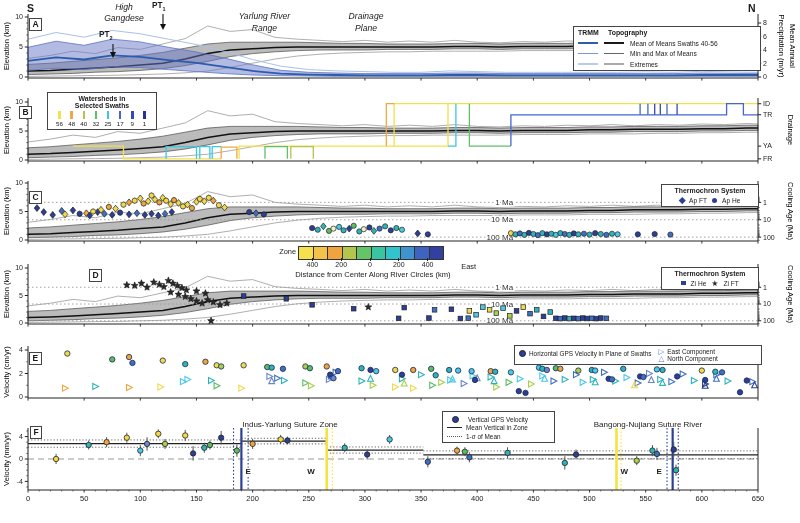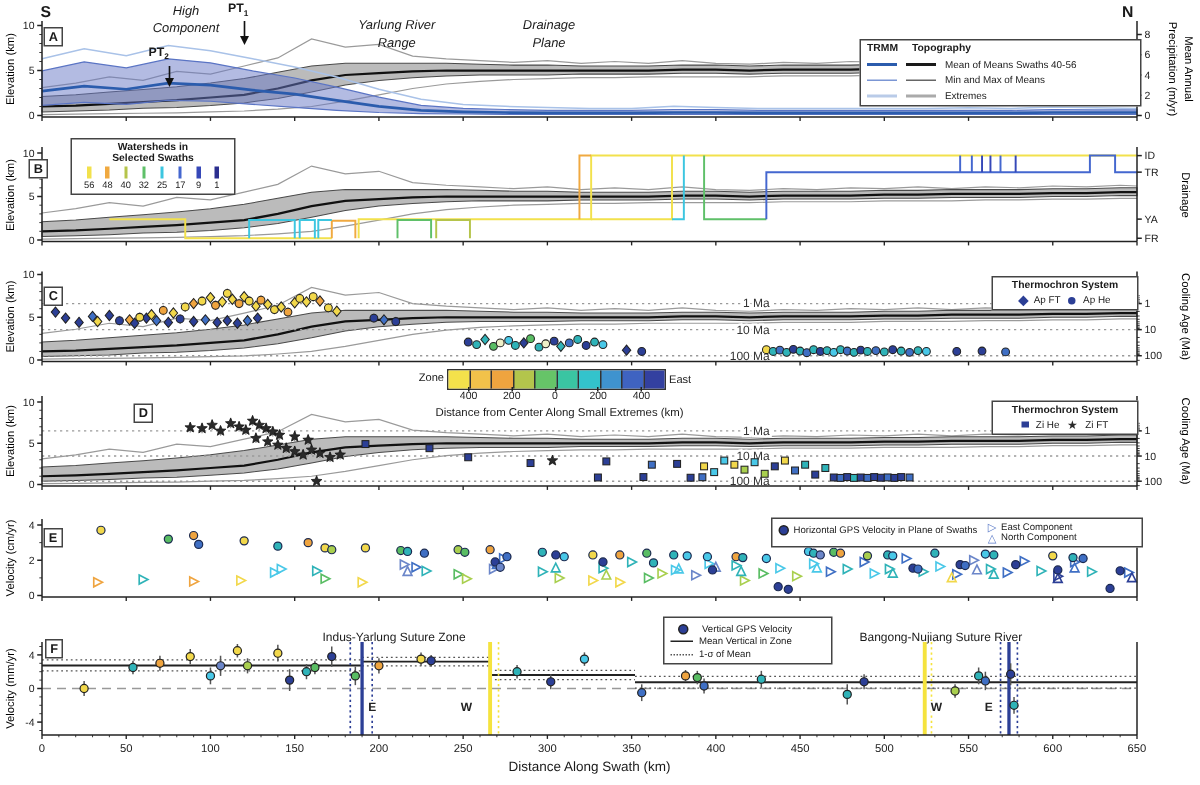--- a/index.html
+++ b/index.html
@@ -19,21 +19,21 @@
   .al-h1{width:24px;}
   .al-row{display:flex;align-items:center;gap:6px;margin-top:3.5px;}
   .sw{width:20px;flex:none;}
   .al-lab{font-size:6.6px;white-space:nowrap;}
   .wb-row{display:flex;justify-content:space-between;margin-top:2px;padding:0 2px;}
   .wb-item{width:11px;text-align:center;}
   .wb-bar{width:2.5px;height:8px;margin:0 auto;}
   .wb-num{font-size:6.2px;margin-top:1px;}
   .tc-row{display:flex;justify-content:center;align-items:center;gap:5px;margin-top:2.5px;font-size:6.6px;}
   .mk{display:inline-block;flex:none;}
-  .suture{position:absolute;font-size:8px;text-align:left;white-space:nowrap;}
+  .suture{position:absolute;font-size:8px;text-align:center;white-space:nowrap;}
   .xlabel{position:absolute;font-size:9px;text-align:center;}
   .cb-lab{position:absolute;font-size:7.4px;}
   .cap{position:absolute;font-size:7.6px;text-align:center;white-space:nowrap;}
   svg text{font-family:"Liberation Sans",sans-serif;}
 </style>
 </head>
 <body>
 
 <div id="fig">
   <svg id="plot" width="800" height="523">
@@ -883,21 +883,21 @@
   <div class="orient" style="left:748px;top:2px;">N</div>
 
   <div class="panel-letter" style="left:29px;top:18px;">A</div>
   <div class="panel-letter" style="left:19px;top:106px;">B</div>
   <div class="panel-letter" style="left:29px;top:191px;">C</div>
   <div class="panel-letter" style="left:89px;top:269px;">D</div>
   <div class="panel-letter" style="left:29px;top:352px;">E</div>
   <div class="panel-letter" style="left:30px;top:426px;">F</div>
 
   <div class="ann" style="left:100px;top:2px;width:48px;">High</div>
-  <div class="ann" style="left:88px;top:13px;width:72px;">Component</div>
+  <div class="ann" style="left:88px;top:13px;width:72px;">Gangdese</div>
   <div class="annpt" style="left:152px;top:1px;"><span>PT</span><sub>1</sub></div>
   <div class="annpt" style="left:99px;top:30px;"><span>PT</span><sub>2</sub></div>
   <div class="ann" style="left:222px;top:11px;width:85px;">Yarlung River</div>
   <div class="ann" style="left:222px;top:23px;width:85px;">Range</div>
   <div class="ann" style="left:330px;top:11px;width:72px;">Drainage</div>
   <div class="ann" style="left:330px;top:23px;width:72px;">Plane</div>
 
   <div class="legend" id="legend-a" style="left:573px;top:26px;width:178px;">
       <div class="al-hdr">
         <div class="al-h1">TRMM</div>
@@ -1012,32 +1012,31 @@
       <div style="flex: 1 1 0%; background: rgb(242, 194, 74); border-left: 1px solid rgb(51, 51, 51); box-sizing: border-box;"></div>
       <div style="flex: 1 1 0%; background: rgb(239, 164, 63); border-left: 1px solid rgb(51, 51, 51); box-sizing: border-box;"></div>
       <div style="flex: 1 1 0%; background: rgb(179, 197, 76); border-left: 1px solid rgb(51, 51, 51); box-sizing: border-box;"></div>
       <div style="flex: 1 1 0%; background: rgb(102, 196, 104); border-left: 1px solid rgb(51, 51, 51); box-sizing: border-box;"></div>
       <div style="flex: 1 1 0%; background: rgb(58, 197, 162); border-left: 1px solid rgb(51, 51, 51); box-sizing: border-box;"></div>
       <div style="flex: 1 1 0%; background: rgb(51, 195, 204); border-left: 1px solid rgb(51, 51, 51); box-sizing: border-box;"></div>
       <div style="flex: 1 1 0%; background: rgb(63, 147, 207); border-left: 1px solid rgb(51, 51, 51); box-sizing: border-box;"></div>
       <div style="flex: 1 1 0%; background: rgb(63, 99, 193); border-left: 1px solid rgb(51, 51, 51); box-sizing: border-box;"></div>
       <div style="flex: 1 1 0%; background: rgb(51, 64, 160); border-left: 1px solid rgb(51, 51, 51); box-sizing: border-box;"></div>
     </div>
-  <div class="cb-lab" style="left:446px;top:248px;width:30px;">East</div>
+  <div class="cb-lab" style="left:446px;top:262px;width:30px;text-align:right;">East</div>
   <div id="cb-ticks" class="abs">
       <div class="abs" style="left: 311.9px; top: 258px; width: 1px; height: 3px; background: rgb(34, 34, 34); position: absolute;"></div>
       <div class="abs" style="left: 300.4px; top: 261px; width: 24px; text-align: center; font-size: 7px; position: absolute;">400</div>
       <div class="abs" style="left: 340.7px; top: 258px; width: 1px; height: 3px; background: rgb(34, 34, 34); position: absolute;"></div>
       <div class="abs" style="left: 329.2px; top: 261px; width: 24px; text-align: center; font-size: 7px; position: absolute;">200</div>
       <div class="abs" style="left: 369.5px; top: 258px; width: 1px; height: 3px; background: rgb(34, 34, 34); position: absolute;"></div>
       <div class="abs" style="left: 358px; top: 261px; width: 24px; text-align: center; font-size: 7px; position: absolute;">0</div>
       <div class="abs" style="left: 398.3px; top: 258px; width: 1px; height: 3px; background: rgb(34, 34, 34); position: absolute;"></div>
       <div class="abs" style="left: 386.8px; top: 261px; width: 24px; text-align: center; font-size: 7px; position: absolute;">200</div>
       <div class="abs" style="left: 427.1px; top: 258px; width: 1px; height: 3px; background: rgb(34, 34, 34); position: absolute;"></div>
       <div class="abs" style="left: 415.6px; top: 261px; width: 24px; text-align: center; font-size: 7px; position: absolute;">400</div>
     </div>
-  <div class="cap" style="left:288px;top:270px;width:170px;">Distance from Center Along Small Extremes (km)</div>
+  <div class="cap" style="left:288px;top:270px;width:170px;">Distance from Center Along River Circles (km)</div>
 
   <div class="suture" style="left:215px;top:420px;width:150px;">Indus-Yarlung Suture Zone</div>
   <div class="suture" style="left:573px;top:420px;width:150px;">Bangong-Nujiang Suture River</div>
 
-  <div class="xlabel" style="left:293px;top:506px;width:200px;">Distance Along Swath (km)</div>
 </div>
 
 </body></html>

